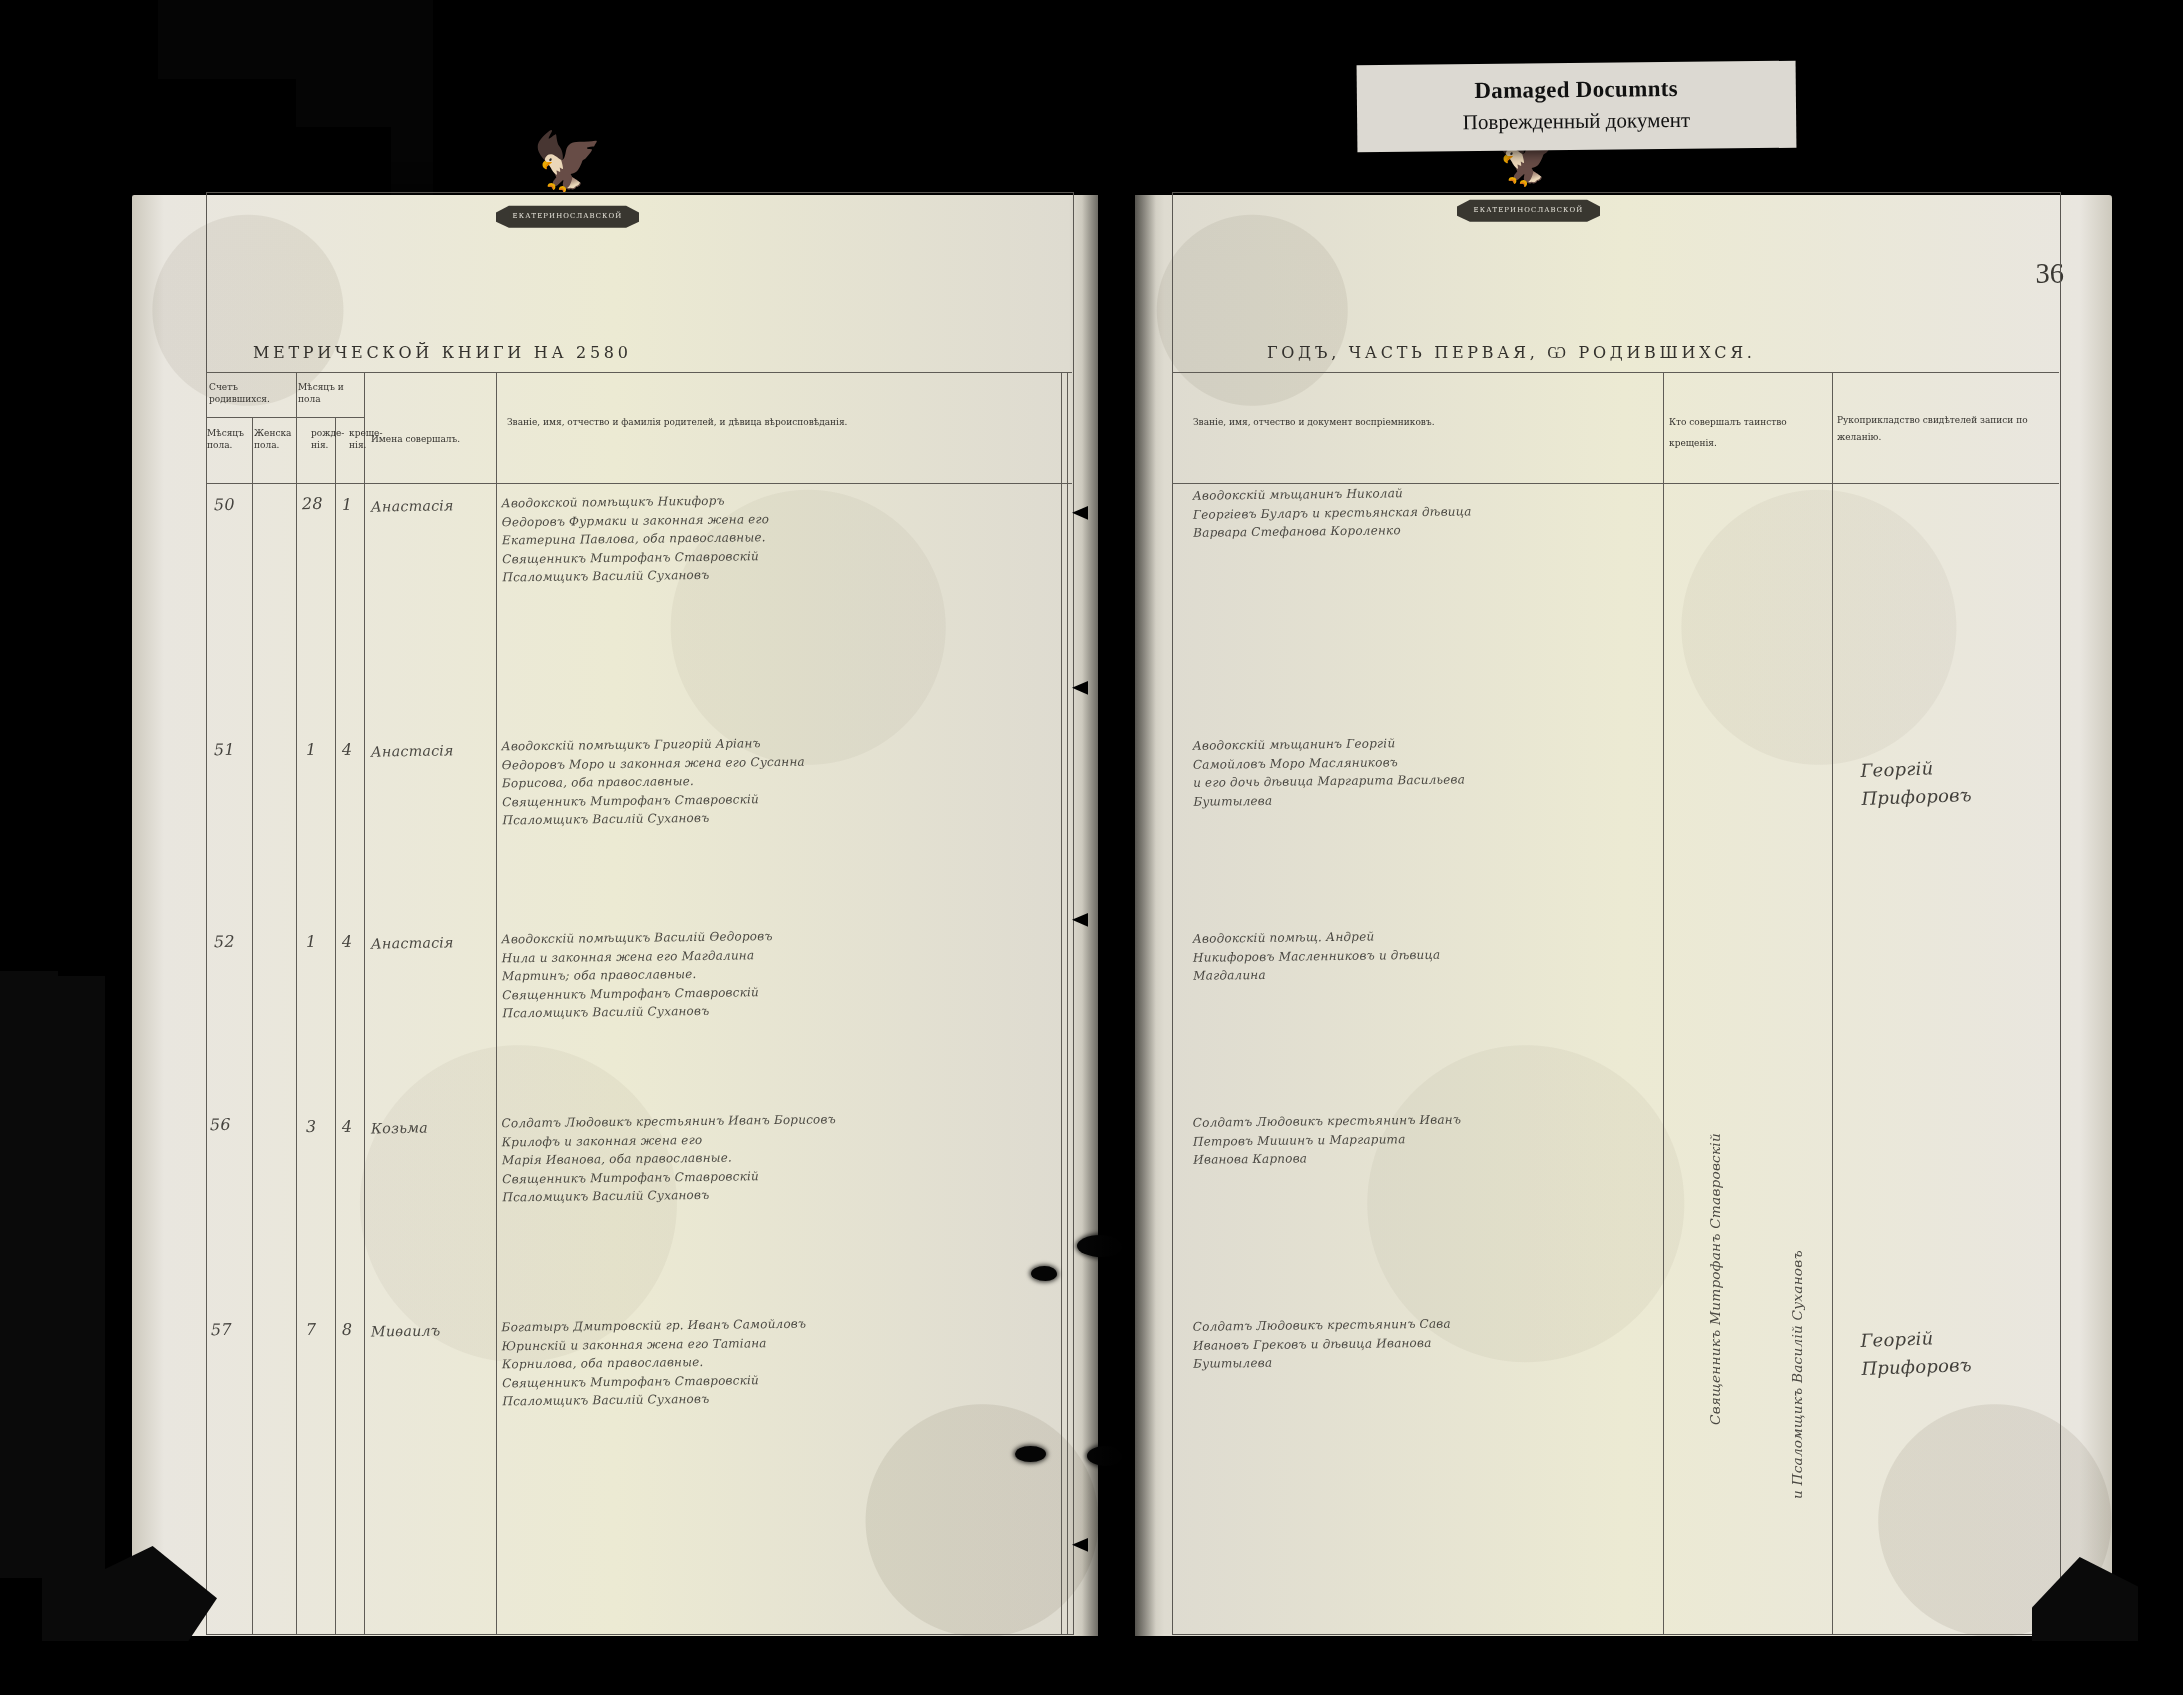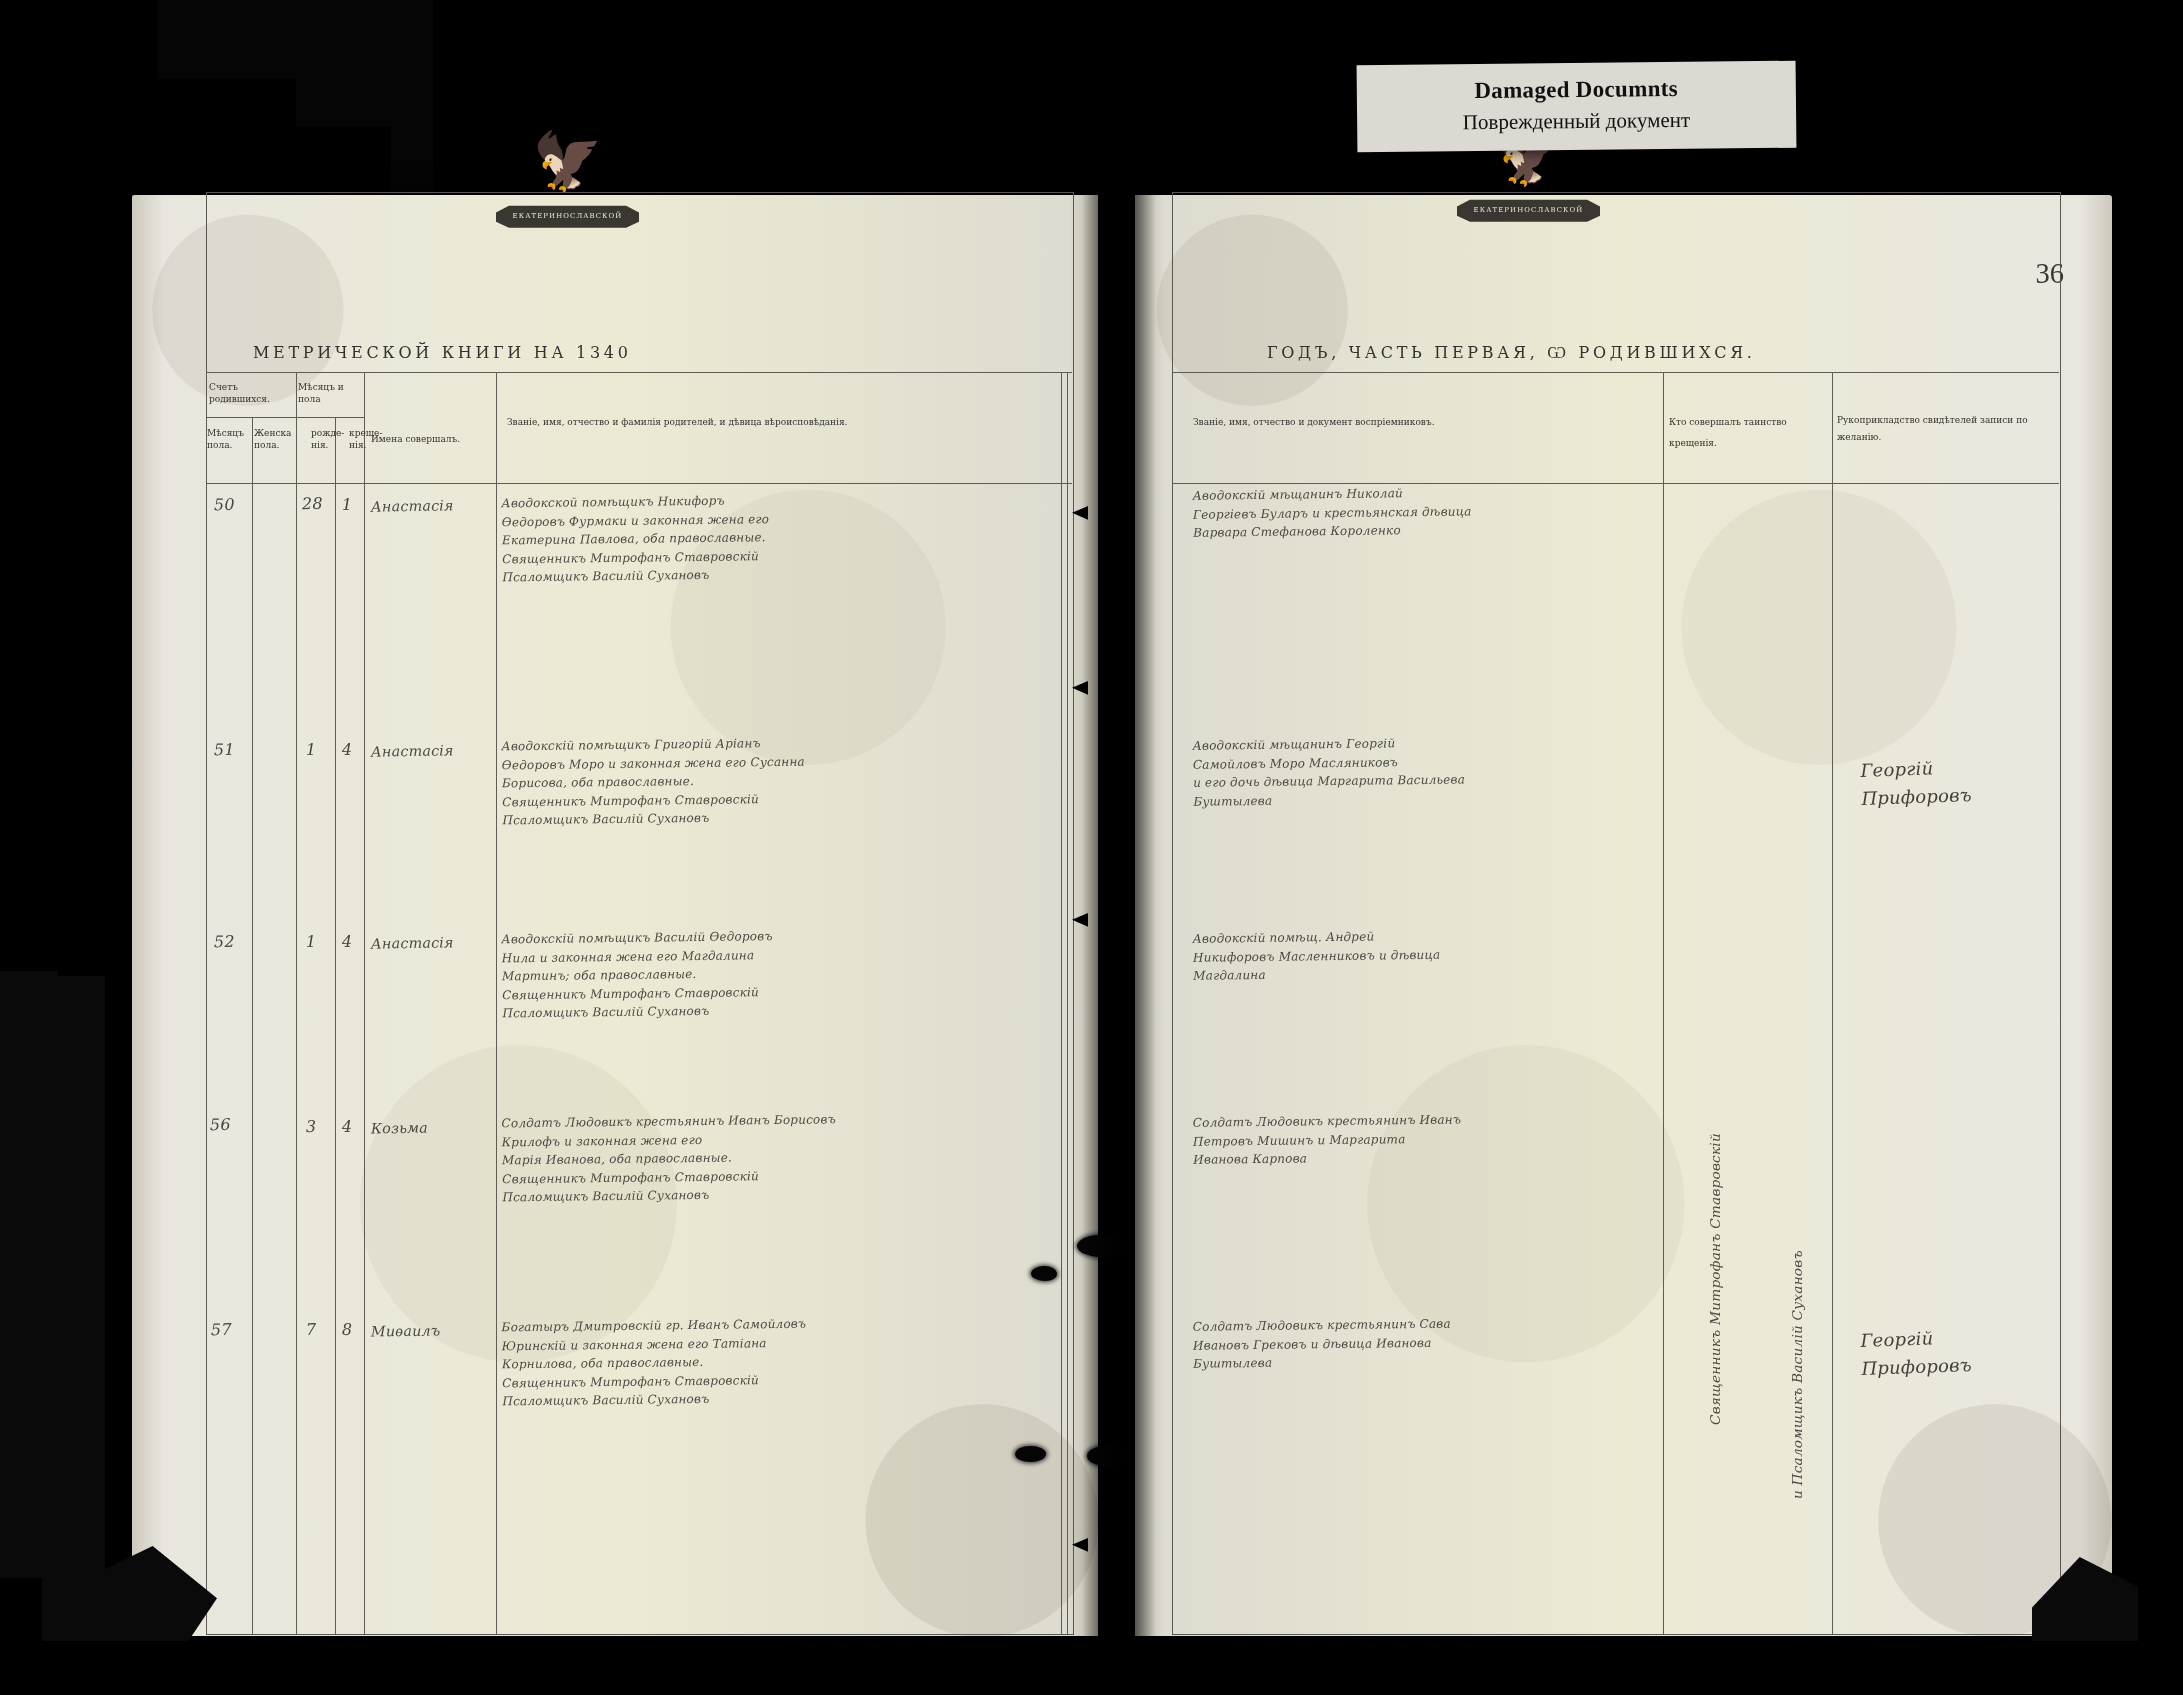--- a/index.html
+++ b/index.html
@@ -262,21 +262,21 @@
 
       <div class="sheet">
 
         <div class="crest" style="left:364px; top:-63px;">
           <div class="eagle">🦅</div>
           <div class="ribbon">
             <span>ЕКАТЕРИНОСЛАВСКОЙ</span>
           </div>
         </div>
 
-        <div class="hdr-title" style="left:121px; top:148px;">МЕТРИЧЕСКОЙ КНИГИ НА 1340</div>
+        <div class="hdr-title" style="left:121px; top:148px;">МЕТРИЧЕСКОЙ КНИГИ НА 2580</div>
 
         <div class="ruled" style="left:74px; top:-2.6px; width:866px; height:1441px;"></div>
 
         <div class="hline" style="left:74px; top:177px; width:866px;"></div>
         <div class="hline" style="left:74px; top:288px; width:866px;"></div>
 
         <div class="hline" style="left:74px; top:222px; width:158px;"></div>
 
         <div class="vline" style="left:74px; top:177px; height:1262px;"></div>
         <div class="vline" style="left:120px; top:222px; height:1217px;"></div>

